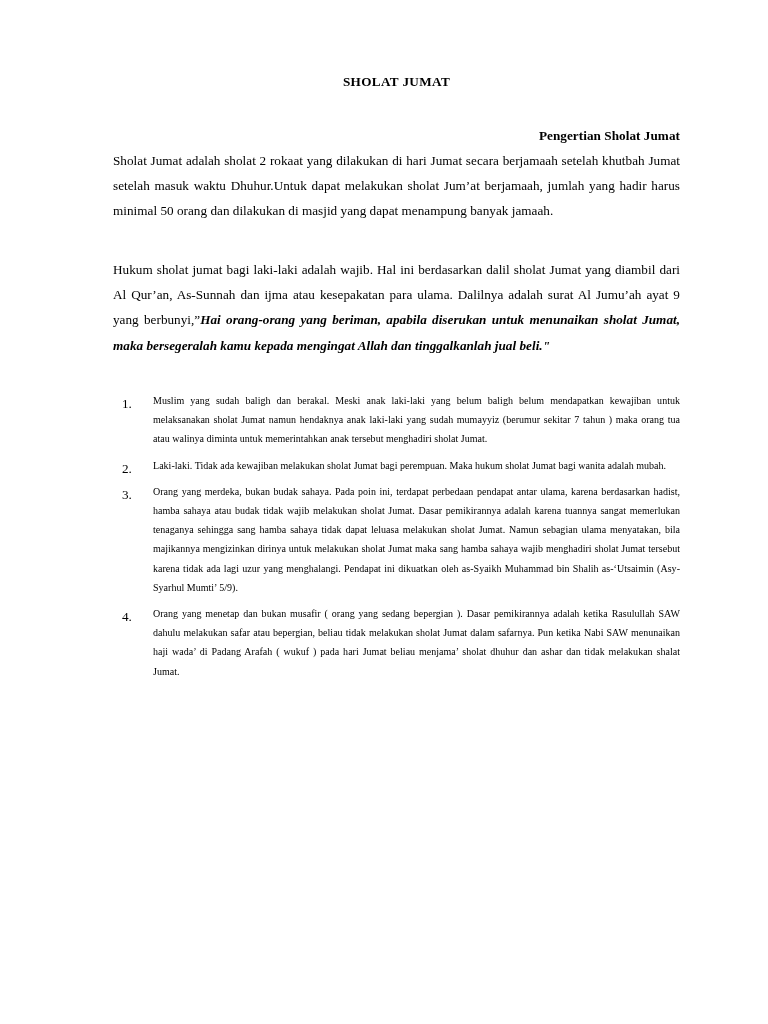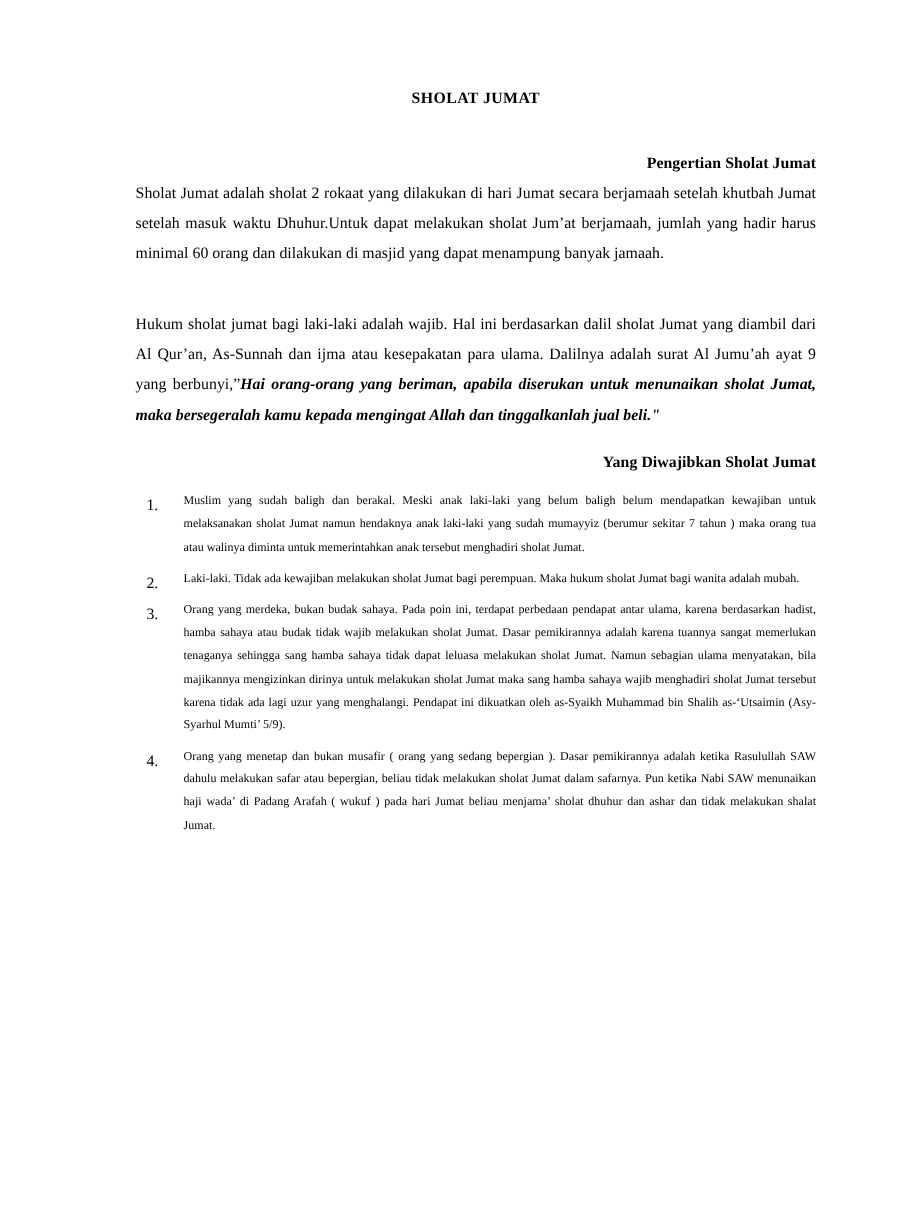--- a/index.html
+++ b/index.html
@@ -107,30 +107,29 @@
 
 <div class="page">
   <div class="content">
 
     <h1 class="doc-title">SHOLAT JUMAT</h1>
 
     <div class="gap-title-h1"></div>
 
     <h2 class="section-heading">Pengertian Sholat Jumat</h2>
     <div class="gap-h-p"></div>
-    <p class="para">Sholat Jumat adalah sholat 2 rokaat yang dilakukan di hari Jumat secara berjamaah setelah khutbah Jumat setelah masuk waktu Dhuhur.Untuk dapat melakukan sholat Jum’at berjamaah, jumlah yang hadir harus minimal 60 orang dan dilakukan di masjid yang dapat menampung banyak jamaah.</p>
+    <p class="para">Sholat Jumat adalah sholat 2 rokaat yang dilakukan di hari Jumat secara berjamaah setelah khutbah Jumat setelah masuk waktu Dhuhur.Untuk dapat melakukan sholat Jum’at berjamaah, jumlah yang hadir harus minimal 50 orang dan dilakukan di masjid yang dapat menampung banyak jamaah.</p>
 
     <div class="gap-p-h2"></div>
 
     <div class="gap-h-p"></div>
     <p class="para"><span>Hukum sholat jumat bagi laki-laki adalah wajib. Hal ini berdasarkan dalil sholat Jumat yang diambil dari Al Qur’an, As-Sunnah dan ijma atau kesepakatan para ulama. Dalilnya adalah surat Al Jumu’ah ayat 9 yang berbunyi,”</span><span class="quote-strong">Hai orang-orang yang beriman, apabila diserukan untuk menunaikan sholat Jumat, maka bersegeralah kamu kepada mengingat Allah dan tinggalkanlah jual beli."</span></p>
 
     <div class="gap-p-h3"></div>
 
-    <h2 class="section-heading">Yang Diwajibkan Sholat Jumat</h2>
     <div class="gap-h-p"></div>
 
     <div class="gap-p-list"></div>
 
     <ol class="num-list">
       <li>
         <span class="li-num">1.</span>
         <span class="li-text">Muslim yang sudah baligh dan berakal. Meski anak laki-laki yang belum baligh belum mendapatkan kewajiban untuk melaksanakan sholat Jumat namun hendaknya anak laki-laki yang sudah mumayyiz (berumur sekitar 7 tahun ) maka orang tua atau walinya diminta untuk memerintahkan anak tersebut menghadiri sholat Jumat.</span>
       </li>
       <li>

